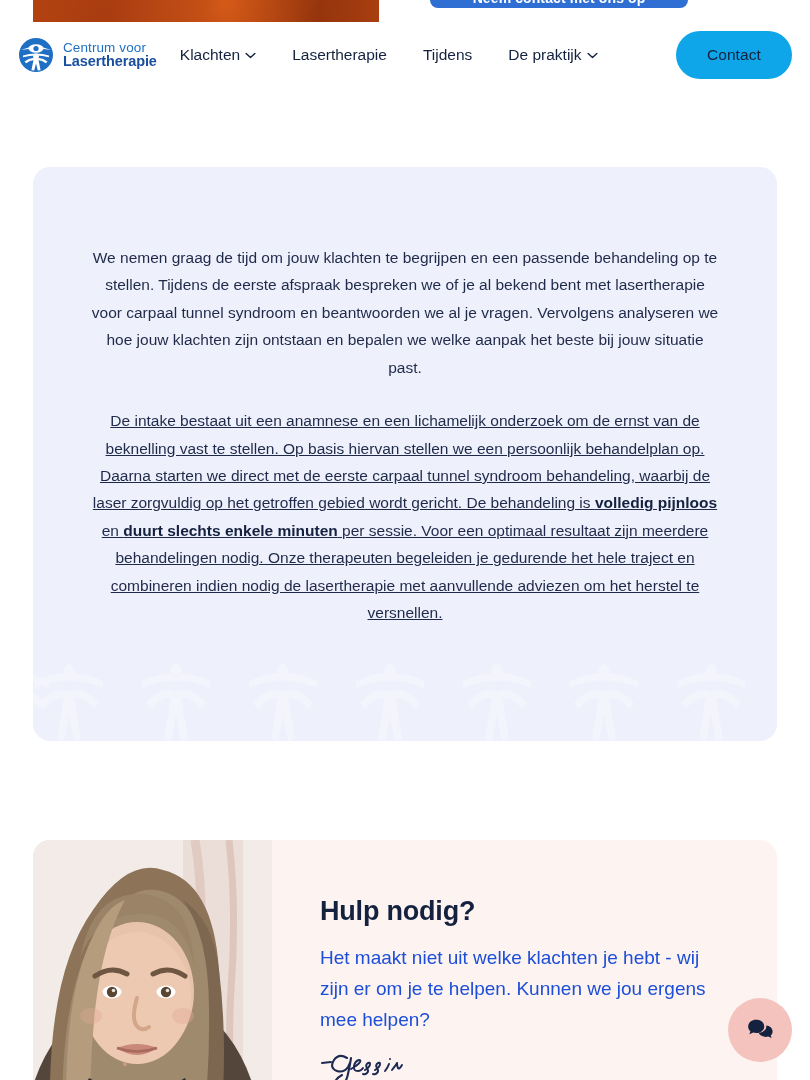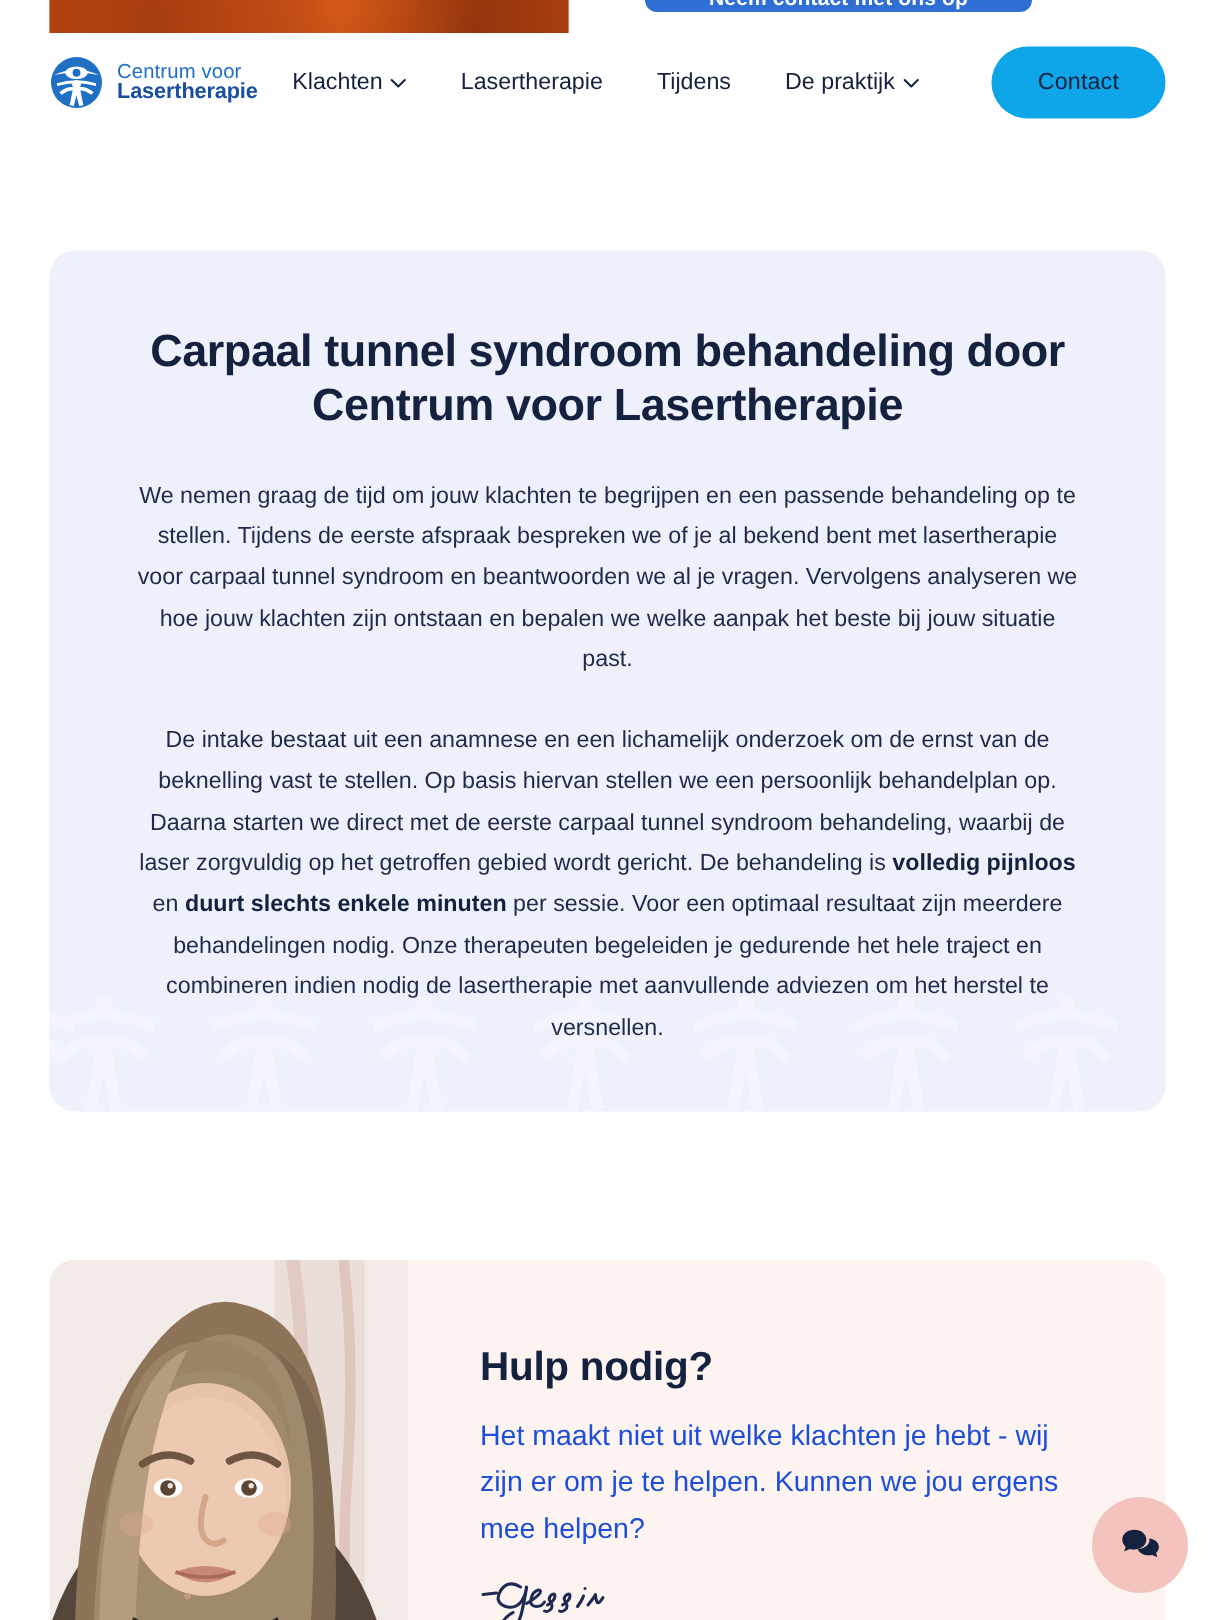--- a/index.html
+++ b/index.html
@@ -39,21 +39,21 @@
     position:absolute; top:22px; left:0; width:810px; height:66px;
     background:#ffffff; z-index:4;
     border-top-left-radius:0;
   }
   .header::before {
     content:""; position:absolute; top:0; left:33px; width:40px; height:22px;
     background:#ffffff; border-top-left-radius:22px;
   }
   .header-inner {
     position:absolute; top:0; left:0; width:810px; height:66px;
-    display:flex; align-items:center; padding:0 33px;
+    display:flex; align-items:center; padding:0 18px;
   }
 
   .logo { display:flex; align-items:center; gap:9px; cursor:pointer; }
   .logo-mark { width:36px; height:36px; flex:0 0 36px; display:block; }
   .logo-text { display:flex; flex-direction:column; line-height:1.02; }
   .logo-text .l1 {
     font-size:13.5px; color:#1f6fc4; font-weight:400; letter-spacing:.1px;
   }
   .logo-text .l2 {
     font-size:14.5px; color:#1a4fa0; font-weight:700; letter-spacing:-.1px;
@@ -92,21 +92,21 @@
   .card-title {
     font-size:30px; line-height:1.21; font-weight:700;
     color:#14213f; letter-spacing:-.3px;
     max-width:650px; margin:0 auto;
   }
   .card-p {
     margin-top:27px;
     font-size:15.5px; line-height:1.77; color:#1f2a4a;
     max-width:683px; margin-left:auto; margin-right:auto;
   }
-  .card-p + .card-p { margin-top:26px; }
+  .card-p + .card-p { margin-top:26px;text-decoration:underline; }
   .card-p b { font-weight:700; color:#14213f; }
 
   
   .help {
     position:absolute; top:840px; left:33px;
     width:744px; height:300px;
     background:#fdf4f1; border-radius:17px; overflow:hidden;
     display:flex;
   }
   .help-photo {
@@ -215,21 +215,20 @@
       <use href="#fig" x="214" y="14"></use>
       <use href="#fig" x="321" y="14"></use>
       <use href="#fig" x="428" y="14"></use>
       <use href="#fig" x="535" y="14"></use>
       <use href="#fig" x="642" y="14"></use>
       <use href="#fig" x="-54" y="14"></use>
     </g>
   </svg>
 
   <div class="card-body">
-    <h1 class="card-title">Carpaal tunnel syndroom behandeling door Centrum voor Lasertherapie</h1>
 
     <p class="card-p">We nemen graag de tijd om jouw klachten te begrijpen en een passende behandeling op te stellen. Tijdens de eerste afspraak bespreken we of je al bekend bent met lasertherapie voor carpaal tunnel syndroom en beantwoorden we al je vragen. Vervolgens analyseren we hoe jouw klachten zijn ontstaan en bepalen we welke aanpak het beste bij jouw situatie past.</p>
 
     <p class="card-p"><span>De intake bestaat uit een anamnese en een lichamelijk onderzoek om de ernst van de beknelling vast te stellen. Op basis hiervan stellen we een persoonlijk behandelplan op. Daarna starten we direct met de eerste carpaal tunnel syndroom behandeling, waarbij de laser zorgvuldig op het getroffen gebied wordt gericht. De behandeling is </span><b>volledig pijnloos</b><span> en </span><b>duurt slechts enkele minuten</b><span> per sessie. Voor een optimaal resultaat zijn meerdere behandelingen nodig. Onze therapeuten begeleiden je gedurende het hele traject en combineren indien nodig de lasertherapie met aanvullende adviezen om het herstel te versnellen.</span></p>
   </div>
 </section>
 
 <section class="help">
 
   <div class="help-photo">

